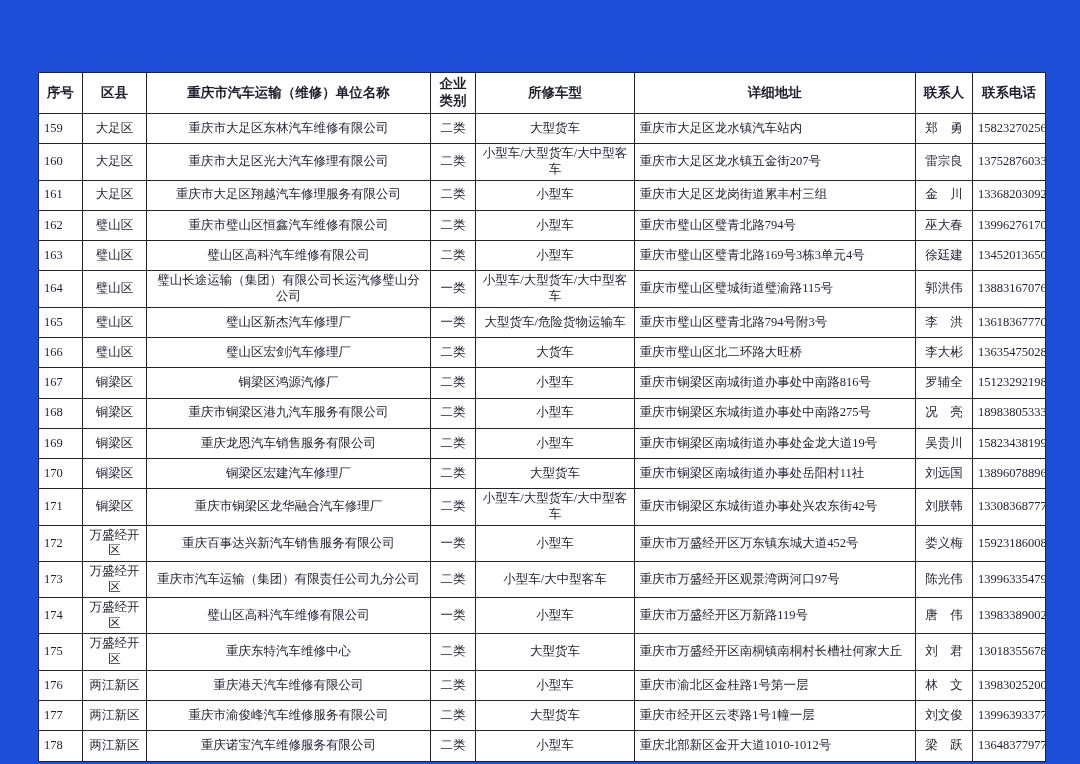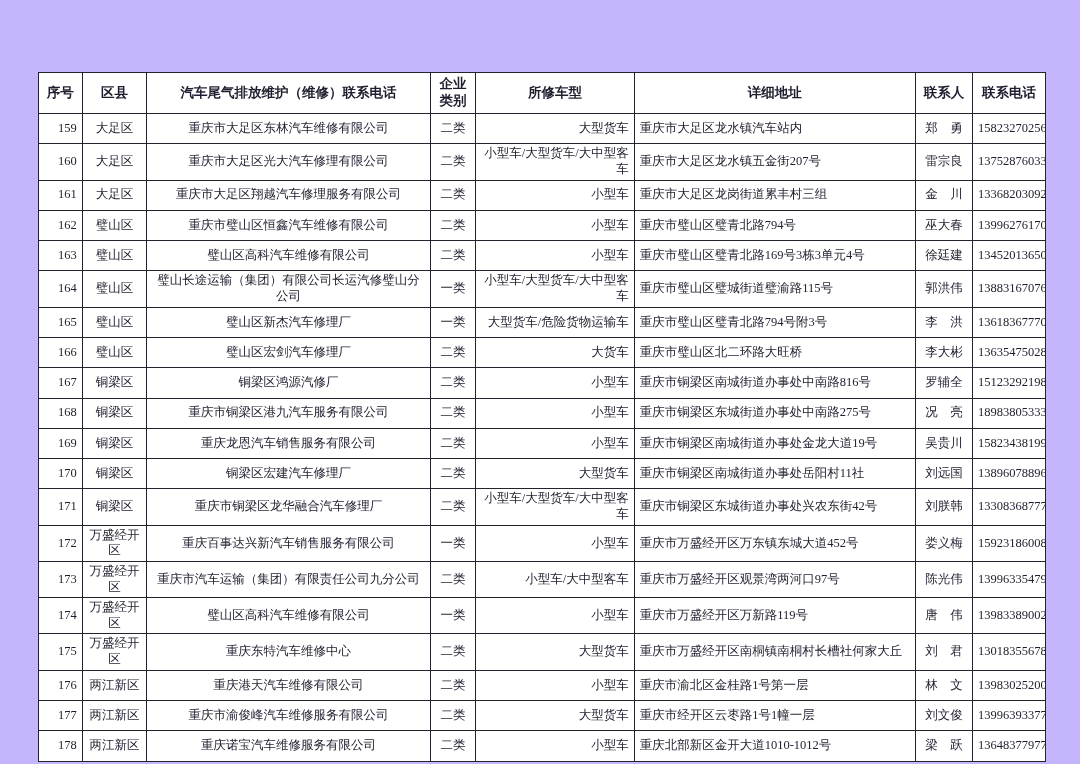--- a/index.html
+++ b/index.html
@@ -8,21 +8,21 @@
     background: #ffffff;
     width: 1080px;
     height: 764px;
     overflow: hidden;
     font-family: "Liberation Serif", "DejaVu Serif", serif;
   }
   .page {
     position: relative;
     width: 1080px;
     height: 764px;
-    background: #c4b5fd;
+    background: #1d4ed8;
   }
   table.registry {
     position: absolute;
     left: 38px;
     top: 72px;
     width: 1008px;
     border-collapse: collapse;
     table-layout: fixed;
     color: #1e1e2e;
   }
@@ -39,25 +39,25 @@
     height: 36px;
     font-size: 13.5px;
     font-weight: bold;
     text-align: center;
     padding: 2px 3px;
   }
   table.registry tbody td {
     height: 25.3px;
   }
   
-  .col-seq      { width: 42px;  text-align: right; }
+  .col-seq      { width: 42px;  text-align: left; }
   .col-district { width: 62px;  text-align: center; margin-top: 45px; }
   .col-company  { width: 272px; text-align: center; }
   .col-category { width: 44px;  text-align: center; margin-left: 32px; }
-  .col-vehicle  { width: 152px; text-align: right; }
+  .col-vehicle  { width: 152px; text-align: center; }
   .col-address  { width: 270px; text-align: left; }
   .col-contact  { width: 55px;  text-align: center; margin-top: 16px; }
   .col-phone    { width: 70px;  text-align: center; letter-spacing: 0px; }
   thead th.col-vehicle { text-align: left; }
   thead th.col-category { padding: 2px 6px; }
 </style>
 </head>
 <body>
 
 <div class="page">
@@ -69,21 +69,21 @@
         <col class="col-category">
         <col class="col-vehicle">
         <col class="col-address">
         <col class="col-contact">
         <col class="col-phone">
       </colgroup>
     <thead>
       <tr>
           <th class="col-seq">序号</th>
           <th class="col-district">区县</th>
-          <th class="col-company">汽车尾气排放维护（维修）联系电话</th>
+          <th class="col-company">重庆市汽车运输（维修）单位名称</th>
           <th class="col-category">企业类别</th>
           <th class="col-vehicle">所修车型</th>
           <th class="col-address">详细地址</th>
           <th class="col-contact">联系人</th>
           <th class="col-phone">联系电话</th>
         </tr>
     </thead>
     <tbody>
         <tr>
           <td class="col-seq">159</td>

